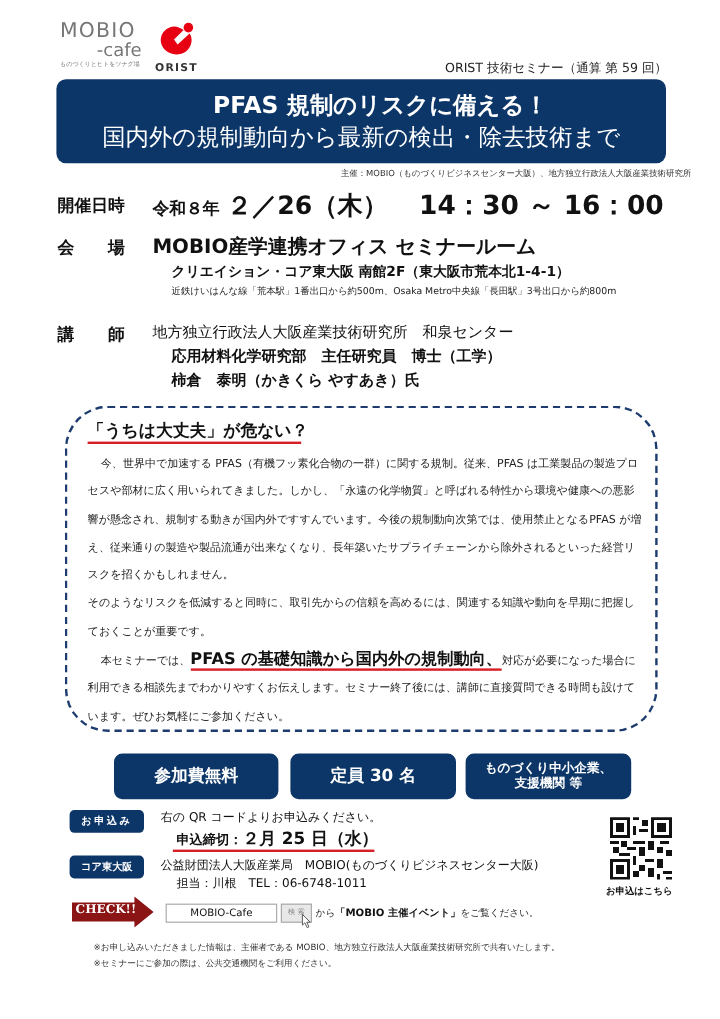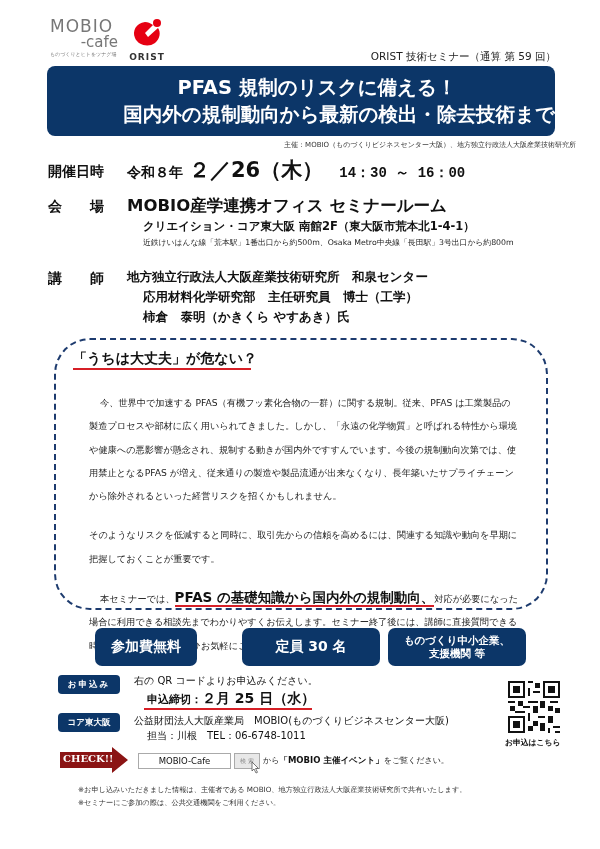--- a/index.html
+++ b/index.html
@@ -17,56 +17,56 @@
   .orist-logo { left: 127px; top: 18px; width: 40px; height: 42px; text-align: center; }
   .orist-logo .mark { width: 32px; height: 30px; margin: 0 auto; }
   .orist-logo .name { font-size: 9px; font-weight: bold; color: #333; letter-spacing: 1px; line-height: 11px; }
 
   .seminar-no { right: 44px; top: 50px; font-size: 10.5px; color: #222; }
   .title-box {
     left: 47px; top: 66px; width: 508px; height: 70px; background: #0c3668;
     border-radius: 8px; color: #fff; text-align: center; padding-top: 8px;
   }
   .title-box .l1 { font-size: 19.5px; font-weight: bold; line-height: 27px; padding-left: 32px; }
-  .title-box .l2 { font-size: 19.5px; font-weight: bold; line-height: 27px; text-align: right; }
+  .title-box .l2 { font-size: 19.5px; font-weight: normal; line-height: 27px; }
   .host { right: 24px; top: 140px; font-size: 7px; color: #333; }
 
   .row-label { font-size: 14px; font-weight: bold; }
   .date-label { left: 48px; top: 163px; }
   .date-val { left: 127px; top: 156px; font-weight: bold; white-space: nowrap; }
   .date-val .era { font-size: 14px; }
   .date-val .big { font-size: 21px; margin-left: 6px; }
-  .date-val .time { font-size: 14px; margin-left: 16px; font-family: Liberation Mono, monospace; }
+  .date-val .time { font-size: 22px; margin-left: 26px; }
 
   .venue-label { left: 48px; top: 198px; letter-spacing: 0; }
   .venue-label span { display:inline-block; width: 42px; }
   .venue-main { left: 127px; top: 195px; font-size: 16.5px; font-weight: bold; }
   .venue-sub { left: 143px; top: 219px; font-size: 11.5px; font-weight: bold; }
   .venue-access { left: 143px; top: 237px; font-size: 7.8px; color: #222; }
 
   .lecturer-label { left: 48px; top: 270px; }
   .lecturer-label span { display:inline-block; width: 42px; }
-  .lect-l1 { left: 127px; top: 269px; font-size: 12.5px; font-weight: bold; }
+  .lect-l1 { left: 127px; top: 269px; font-size: 12.5px; font-weight: normal; }
   .lect-l2 { left: 143px; top: 289px; font-size: 12.5px; font-weight: bold; }
   .lect-l3 { left: 143px; top: 309px; font-size: 12.5px; font-weight: bold; }
 
   .intro-box {
     left: 54px; top: 338px; width: 494px; height: 272px;
     border: 2.5px dashed #1d3b6e; border-radius: 36px;
   }
   .intro-heading { left: 73px; top: 350px; font-size: 14px; font-weight: bold; }
   .intro-heading-ul { left: 73px; top: 368px; width: 178px; height: 2px; background: #d61f26; }
   .intro-body { left: 73px; top: 375px; width: 462px; font-size: 9.2px; line-height: 23.3px; color: #222; }
-  .intro-body p { margin: 16px; }
+  .intro-body p { margin: 0; }
   .intro-body .ind { text-indent: 1.2em; }
   .emph { font-size: 13.5px; font-weight: bold; color: #111; border-bottom: 2px solid #d61f26; }
 
   .pill { top: 628px; height: 38px; background: #0c3668; border-radius: 7px; color: #fff;
     font-weight: bold; display:flex; align-items:center; justify-content:center; text-align:center; }
-  .pill-fee { left: 95px; width: 102px; font-size: 14px; }
+  .pill-fee { left: 95px; width: 137px; font-size: 14px; }
   .pill-cap { left: 242px; width: 138px; font-size: 14px; }
   .pill-target { left: 388px; width: 138px; font-size: 10.5px; line-height: 13px; }
 
   .tag { height: 19px; background: #0c3668; color: #fff; font-size: 8.5px; font-weight: bold;
     border-radius: 4px; display:flex; align-items:center; justify-content:center; }
   .tag-apply { left: 58px; top: 675px; width: 62px; letter-spacing: 2px; }
   .tag-contact { left: 58px; top: 713px; width: 62px; }
   .apply-text { left: 134px; top: 674px; font-size: 10px; }
   .deadline { left: 147px; top: 690px; font-size: 11px; font-weight: bold; }
   .deadline .big { font-size: 14px; }

